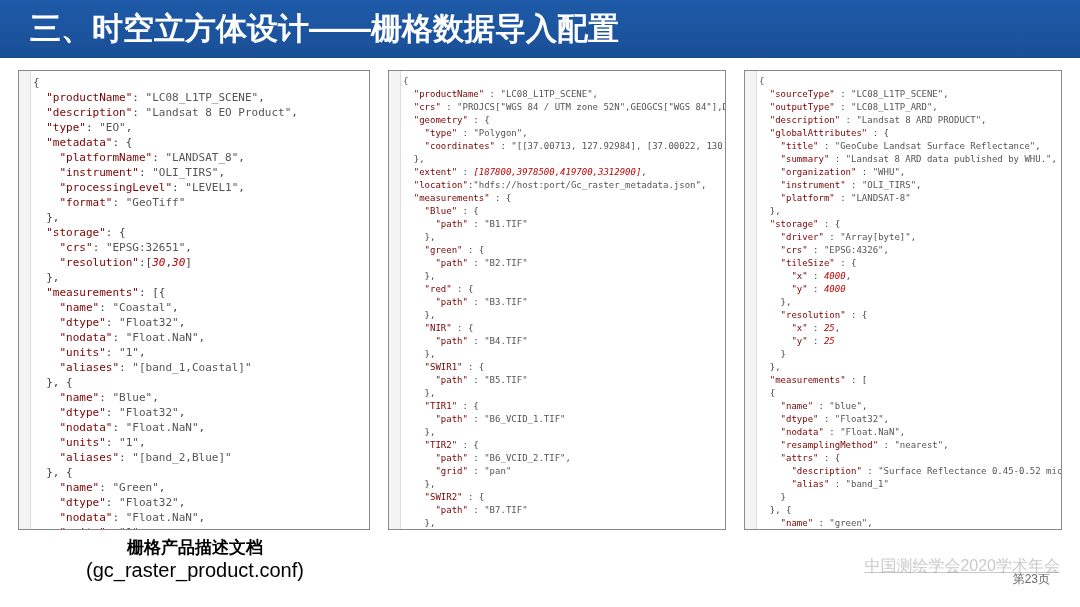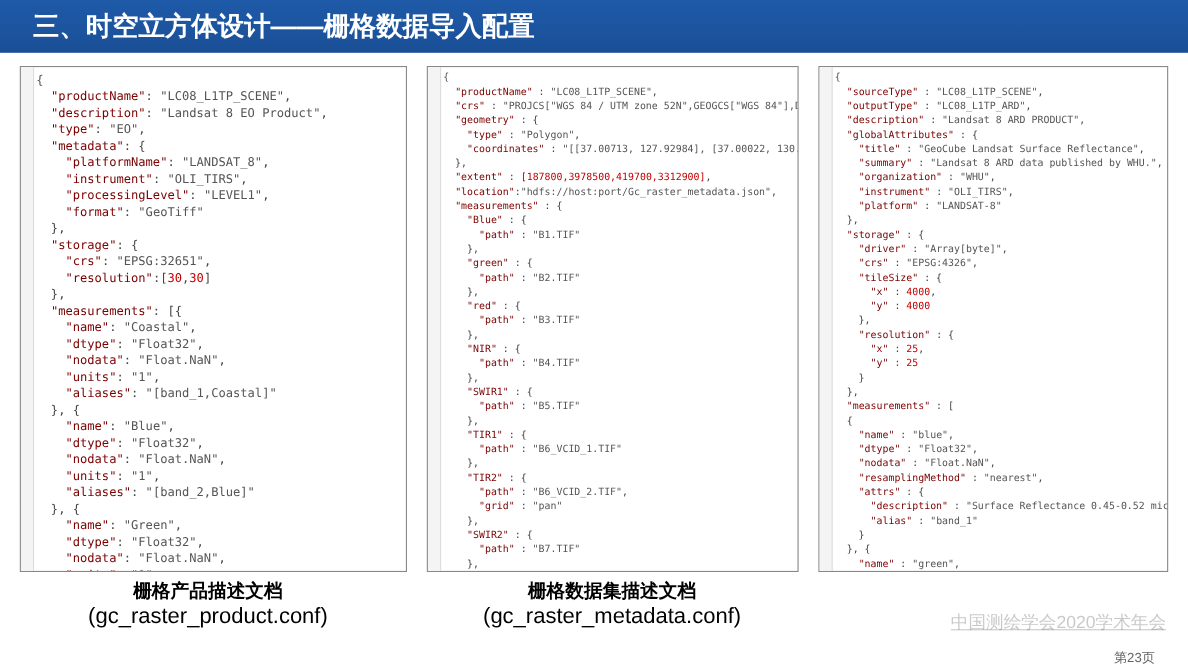--- a/index.html
+++ b/index.html
@@ -1,38 +1,38 @@
 <!DOCTYPE html>
 <html><head>
 <meta charset="utf-8">
 <style>
   * { margin: 0; padding: 0; box-sizing: border-box; }
   body { width: 1080px; height: 607px; background: #fff; font-family: "Microsoft YaHei", sans-serif; overflow: hidden; position: relative; }
-  .header { background: linear-gradient(#1e5aa8, #1a4f96); color: #fff; padding: 8px 30px; font-size: 24px; font-weight: bold; }
+  .header { background: linear-gradient(#1e5aa8, #1a4f96); color: #fff; padding: 8px 30px; font-size: 31px; font-weight: bold; }
   .content { display: flex; gap: 18px; padding: 12px 18px 0 18px; }
   .col { border: 1px solid #888; background: #fff; height: 460px; overflow: hidden; position: relative; }
   .col1 { width: 354px; }
   .col2 { width: 340px; }
   .col3 { width: 320px; }
   .code { font-family: Consolas, monospace; font-size: 11px; line-height: 15px; white-space: pre; color: #444; padding: 4px 2px 4px 14px; position: relative; }
   .col2 .code, .col3 .code { font-size: 9px; line-height: 13px; }
   .gutter { position: absolute; left: 0; top: 0; bottom: 0; width: 12px; background: #f4f4f4; border-right: 1px solid #ddd; }
   .captions { display: flex; gap: 32px; padding: 6px 18px 0 18px; }
   .cap { text-align: center; }
   .cap1 { width: 354px; }
   .cap2 { width: 340px; }
   .cap3 { width: 320px; }
   .cap-title { font-weight: bold; font-size: 17px; }
   .cap-sub { font-size: 20px; }
   .k { color: #7a0000; } 
   .v { color: #555; }    
-  .num { color: #c00000; }
+  .num { color: #c00000; font-style: italic; }
   .p { color: #555; }
   .watermark { position: absolute; right: 20px; bottom: 30px; color: rgba(100,100,100,0.35); font-size: 16px; text-decoration: underline; }
-  .pagenum { position: absolute; right: 30px; bottom: 0; color: #666; font-size: 12px; }
+  .pagenum { position: absolute; right: 30px; bottom: 19px; color: #666; font-size: 12px; }
 </style>
 </head>
 <body>
 
 <div class="header">
   <span>三、时空立方体设计——栅格数据导入配置</span>
 </div>
 
 <div class="content">
 
@@ -165,22 +165,18 @@
        : </div>
   </div>
 
 </div>
 
 <div class="captions">
   <div class="cap cap1">
     <div class="cap-title">栅格产品描述文档</div>
     <div class="cap-sub">(gc_raster_product.conf)</div>
   </div>
-  <div class="cap cap2">
-    <div class="cap-title">栅格数据集描述文档</div>
-    <div class="cap-sub">(gc_raster_metadata.conf)</div>
-  </div>
   <div class="cap cap3">
   </div>
 </div>
 
 <div class="watermark">中国测绘学会2020学术年会</div>
 <div class="pagenum">第23页</div>
 
 </body></html>

